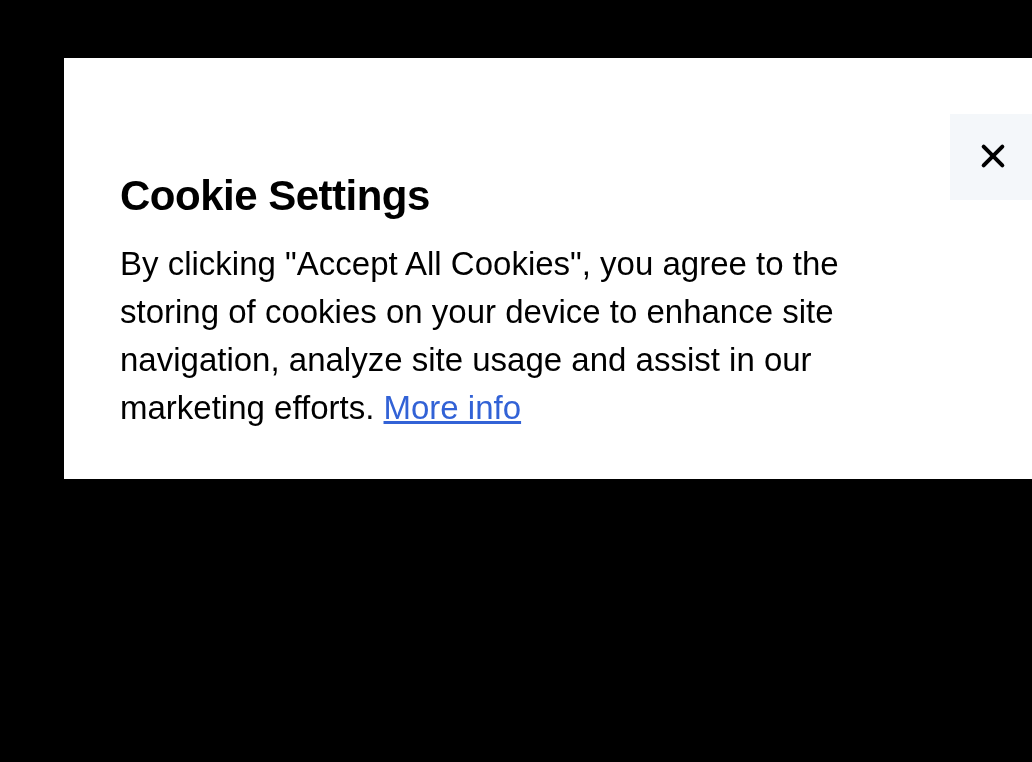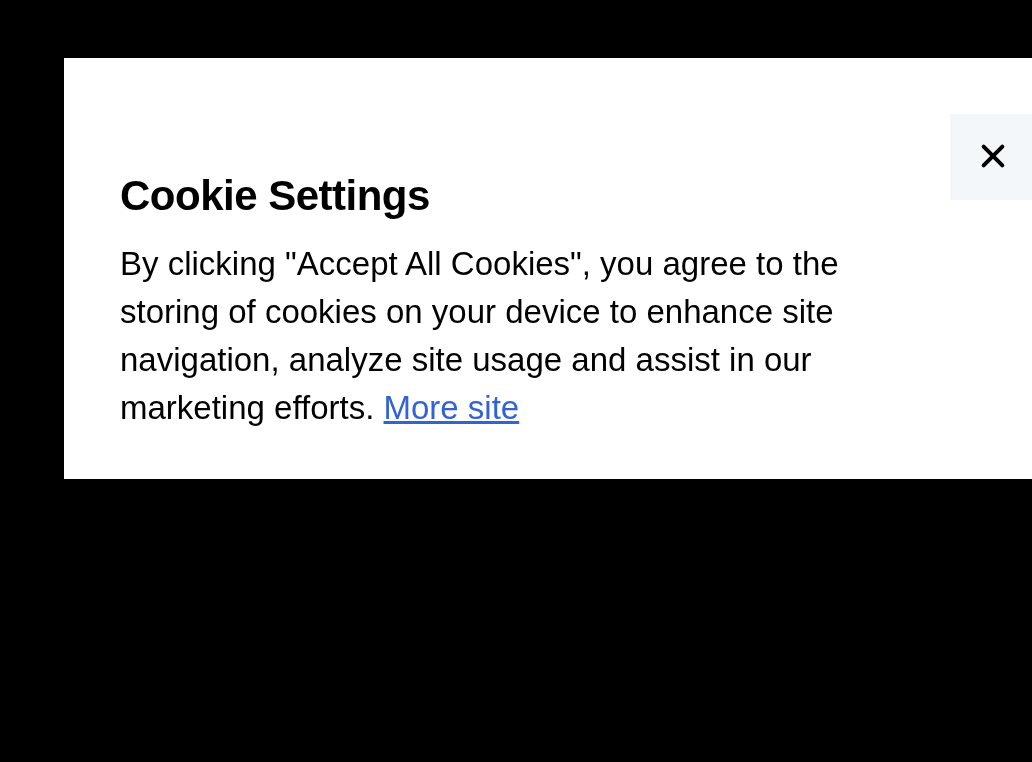--- a/index.html
+++ b/index.html
@@ -122,19 +122,19 @@
         <svg viewBox="0 0 24 24" fill="none" stroke="#000000" stroke-width="3" stroke-linecap="round">
           <line x1="5" y1="5" x2="19" y2="19"></line>
           <line x1="19" y1="5" x2="5" y2="19"></line>
         </svg>
       </span>
     </button>
 
     <h1 class="modal-title">Cookie Settings</h1>
 
     <p class="modal-description">
-      <span>By clicking "Accept All Cookies", you agree to the storing of cookies on your device to enhance site navigation, analyze site usage and assist in our marketing efforts. </span><a class="more-info-link">More site</a>
+      <span>By clicking "Accept All Cookies", you agree to the storing of cookies on your device to enhance site navigation, analyze site usage and assist in our marketing efforts. </span><a class="more-info-link">More info</a>
     </p>
 
   </div>
 
 
 </div>
 
 </body></html>

